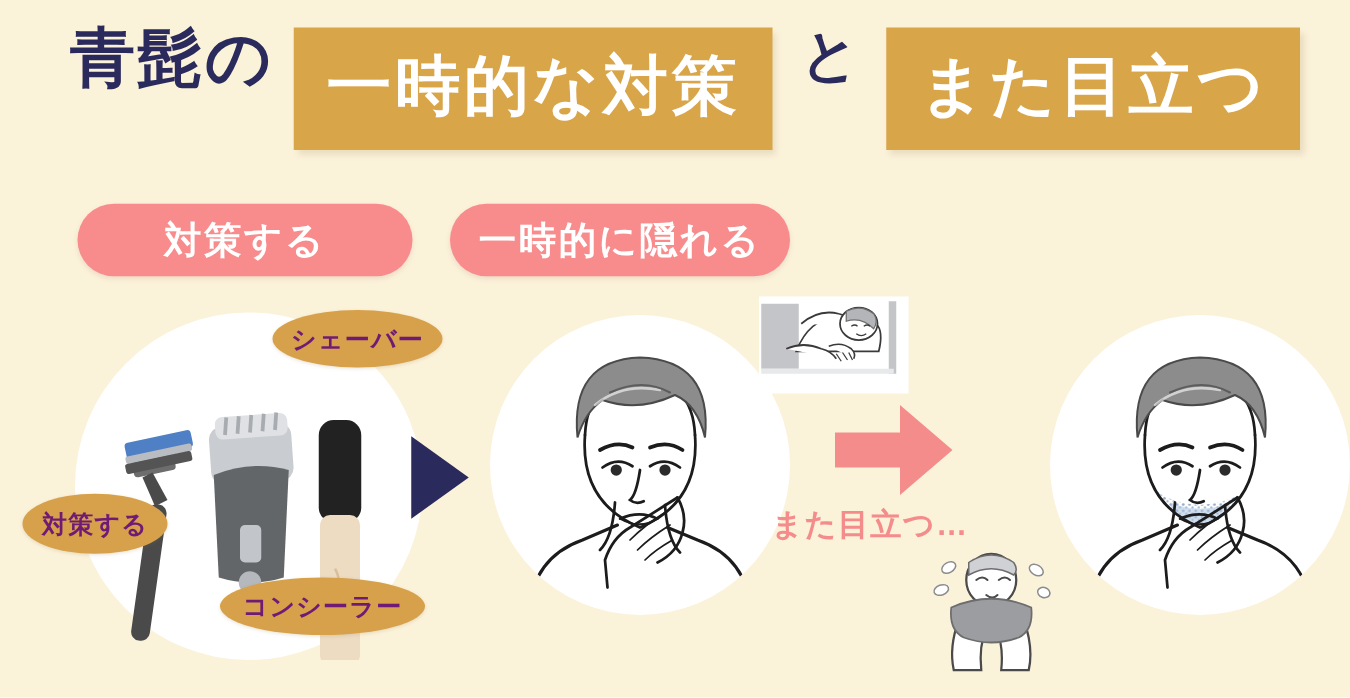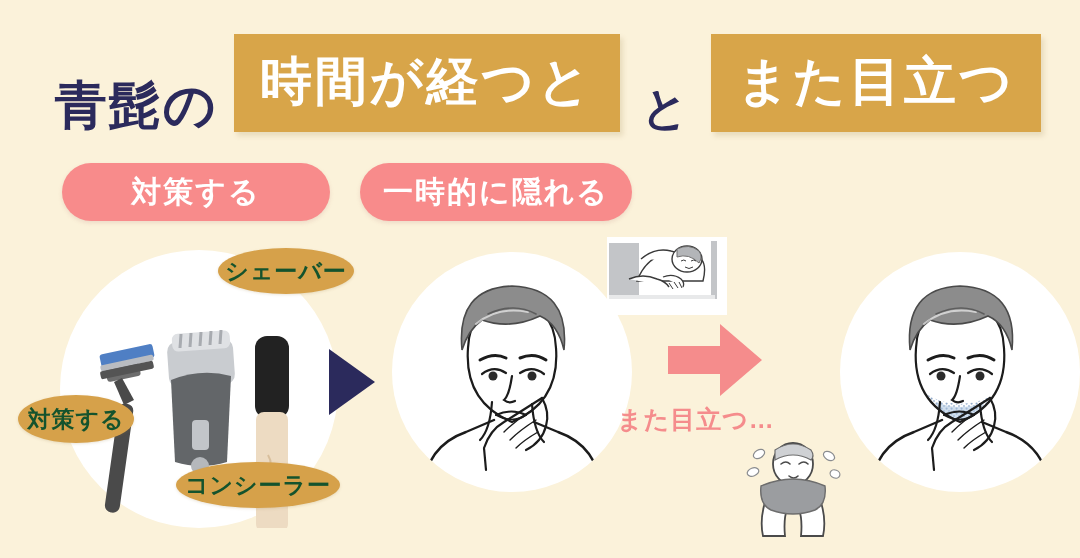--- a/index.html
+++ b/index.html
@@ -19,21 +19,21 @@
   }
 
   
   .title-row {
     position: absolute;
     left: 0;
     top: 22px;
     width: 1080px;
     height: 110px;
     display: flex;
-    align-items: flex-end;
+    align-items: flex-start;
     justify-content: center;
     gap: 0px;
   }
   .title-plain {
     font-family: "Liberation Serif", "DejaVu Serif", serif;
     font-weight: bold;
     font-size: 52px;
     color: #2b2a5c;
     letter-spacing: 2px;
     padding: 0 16px;
@@ -85,22 +85,22 @@
     background: #ffffff;
   }
   #circle-tools  { left: 60px;  top: 250px; width: 278px; height: 278px; }
   #circle-face-1 { left: 392px; top: 252px; width: 240px; height: 240px; }
   #circle-face-2 { left: 840px; top: 252px; width: 240px; height: 240px; }
 
   
   .pill {
     position: absolute;
     background: #d6a14a;
-    color: #14532d;
-    font-size: 23px;
+    color: #701a75;
+    font-size: 20px;
     font-weight: bold;
     letter-spacing: 1px;
     border-radius: 50%/50%;
     display: flex;
     align-items: center;
     justify-content: center;
     white-space: nowrap;
     box-shadow: 0 1px 3px rgba(150,120,60,0.2);
   }
   #pill-shaver    { left: 218px; top: 248px; width: 136px; height: 46px; }
@@ -165,21 +165,21 @@
   #face-svg-1 { left: 392px; top: 252px; width: 240px; height: 240px; }
   #face-svg-2 { left: 840px; top: 252px; width: 240px; height: 240px; }
 </style>
 </head>
 <body>
 
 <div id="stage">
 
   <div class="title-row">
     <span class="title-plain">青髭の</span>
-    <span class="title-box">時間が経つと</span>
+    <span class="title-box">一時的な対策</span>
     <span class="title-and">と</span>
     <span class="title-box">また目立つ</span>
   </div>
 
   <div class="badge" id="badge-1">対策する</div>
   <div class="badge" id="badge-2">一時的に隠れる</div>
 
   <div class="circle" id="circle-tools"></div>
 
   <svg id="tools" viewBox="0 0 278 278">

